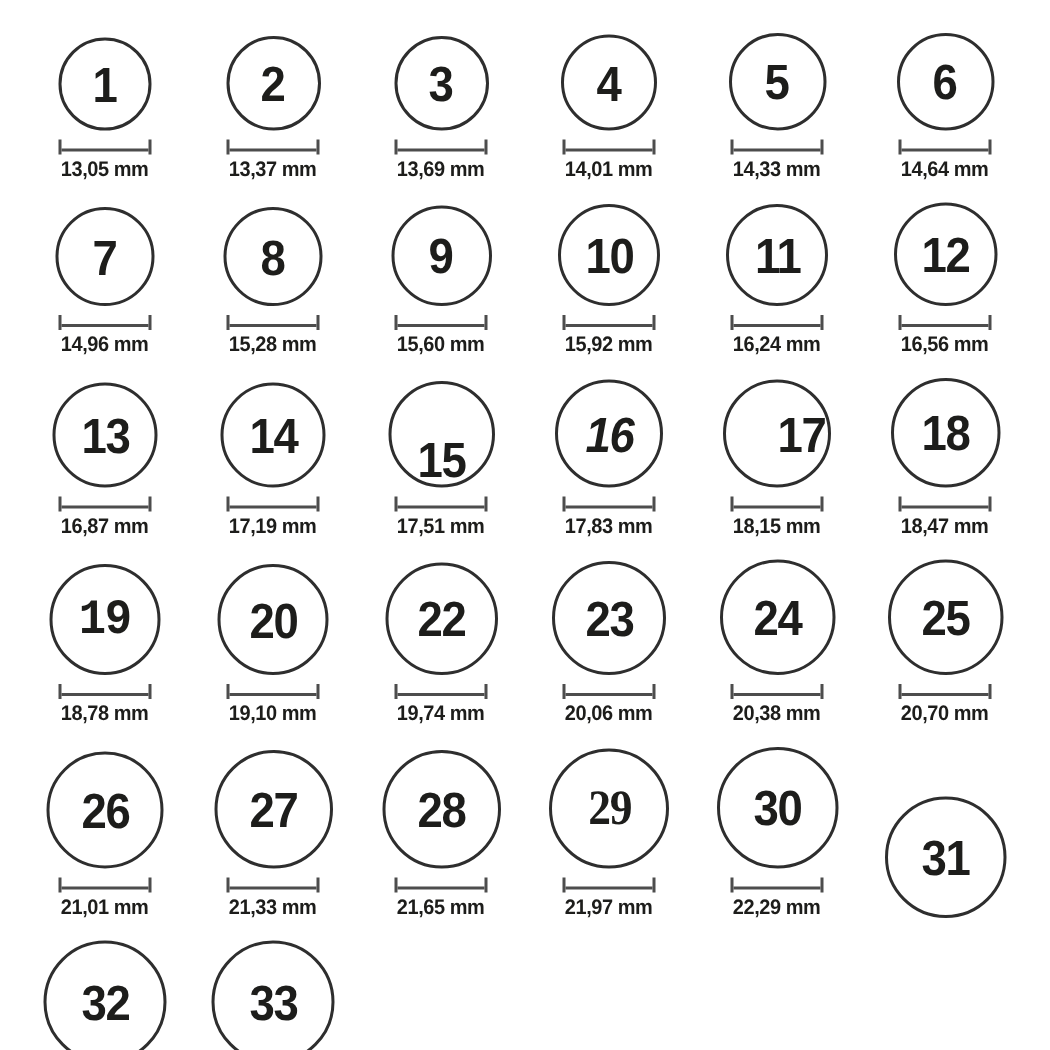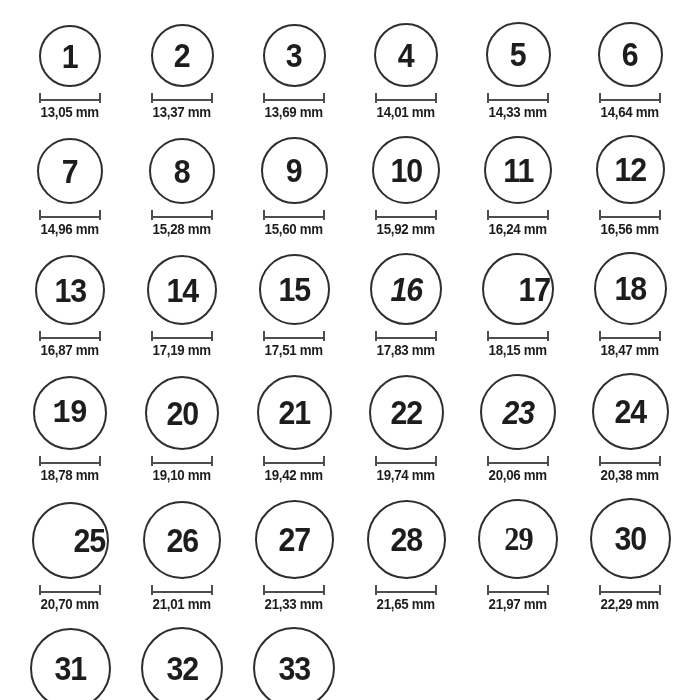--- a/index.html
+++ b/index.html
@@ -215,21 +215,21 @@
     <div class="circle" style="width: 70px; height: 70px;">
       <span class="num">14</span>
     </div>
     <div class="measure">
       <span class="bar"></span>
     </div>
     <div class="mm">17,19 mm</div>
   </div>
 
   <div class="cell">
-    <div class="circle" style="width: 71px; height: 71px;">
+    <div class="circle" style="width: 71px; height: 71px; align-items: flex-end;">
       <span class="num">15</span>
     </div>
     <div class="measure">
       <span class="bar"></span>
     </div>
     <div class="mm">17,51 mm</div>
   </div>
 
   <div class="cell">
     <div class="circle" style="width: 72px; height: 72px; font-style: italic;">
@@ -274,62 +274,53 @@
   <div class="cell">
     <div class="circle" style="width: 74px; height: 74px;">
       <span class="num">20</span>
     </div>
     <div class="measure">
       <span class="bar"></span>
     </div>
     <div class="mm">19,10 mm</div>
   </div>
 
-  <div class="cell">
-    <div class="circle" style="width: 75px; height: 75px;">
-      <span class="num">21</span>
-    </div>
-    <div class="measure">
-      <span class="bar"></span>
-    </div>
-    <div class="mm">19,42 mm</div>
-  </div>
 
   <div class="cell">
     <div class="circle" style="width: 75px; height: 75px;">
       <span class="num">22</span>
     </div>
     <div class="measure">
       <span class="bar"></span>
     </div>
     <div class="mm">19,74 mm</div>
   </div>
 
   <div class="cell">
-    <div class="circle" style="width: 76px; height: 76px; font-style: italic;">
+    <div class="circle" style="width: 76px; height: 76px;">
       <span class="num">23</span>
     </div>
     <div class="measure">
       <span class="bar"></span>
     </div>
     <div class="mm">20,06 mm</div>
   </div>
 
   <div class="cell">
     <div class="circle" style="width: 77px; height: 77px;">
       <span class="num">24</span>
     </div>
     <div class="measure">
       <span class="bar"></span>
     </div>
     <div class="mm">20,38 mm</div>
   </div>
 
   <div class="cell">
-    <div class="circle" style="width: 77px; height: 77px; justify-content: flex-end;">
+    <div class="circle" style="width: 77px; height: 77px;">
       <span class="num">25</span>
     </div>
     <div class="measure">
       <span class="bar"></span>
     </div>
     <div class="mm">20,70 mm</div>
   </div>
 
   <div class="cell">
     <div class="circle" style="width: 78px; height: 78px;">

